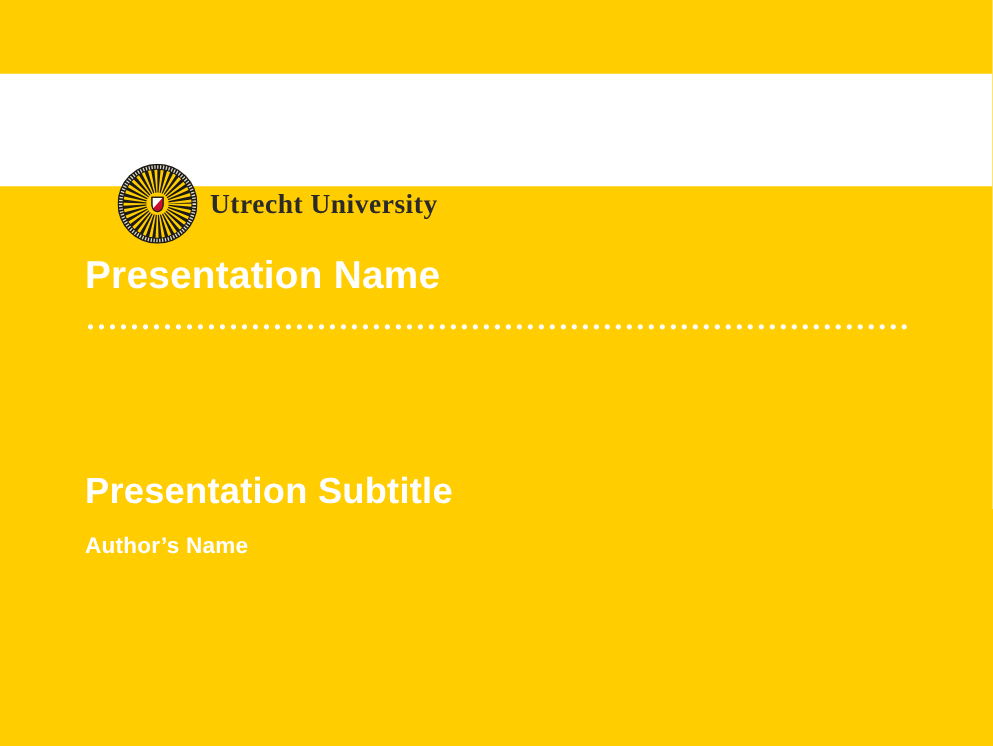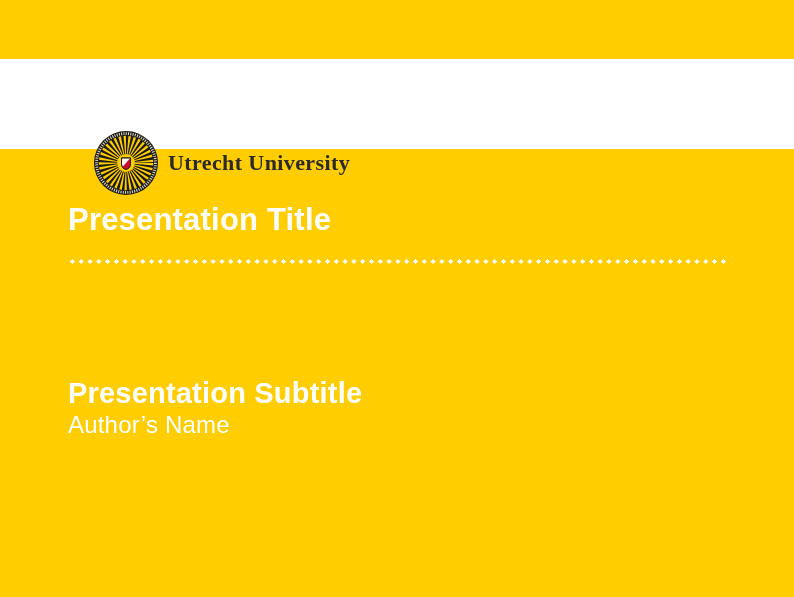--- a/index.html
+++ b/index.html
@@ -87,23 +87,23 @@
     top: 377px;
     font-size: 29px;
     font-weight: 700;
     color: var(--text-white);
     letter-spacing: 0.2px;
   }
 
   .author {
     position: absolute;
     left: 68px;
-    top: 411px;
-    font-size: 24px;
-    font-weight: 400;
+    top: 426px;
+    font-size: 18px;
+    font-weight: 700;
     color: var(--text-white);
     letter-spacing: 0.2px;
   }
 </style>
 </head>
 <body>
 
 <div class="slide">
 
   <div class="band-white">
@@ -117,21 +117,21 @@
         <path d="M43,42 H57 V51 Q57,58.5 50,60 Q43,58.5 43,51 Z"></path>
       </clipPath>
       <path class="shield-base" d="M43,42 H57 V51 Q57,58.5 50,60 Q43,58.5 43,51 Z"></path>
       <path class="shield-red" clip-path="url(#shield-clip)" d="M57,42 L57,61 L40,61 Z"></path>
       <path fill="none" stroke="#1C1A13" stroke-width="1.3" d="M43,42 H57 V51 Q57,58.5 50,60 Q43,58.5 43,51 Z"></path>
     </svg>
 
     <div class="wordmark">Utrecht University</div>
   </div>
 
-  <h1 class="title">Presentation Title</h1>
+  <h1 class="title">Presentation Name</h1>
 
   <div class="dotted-rule"></div>
 
   <h2 class="subtitle">Presentation Subtitle</h2>
 
   <div class="author">Author’s Name</div>
 
 </div>
 
 </body></html>

